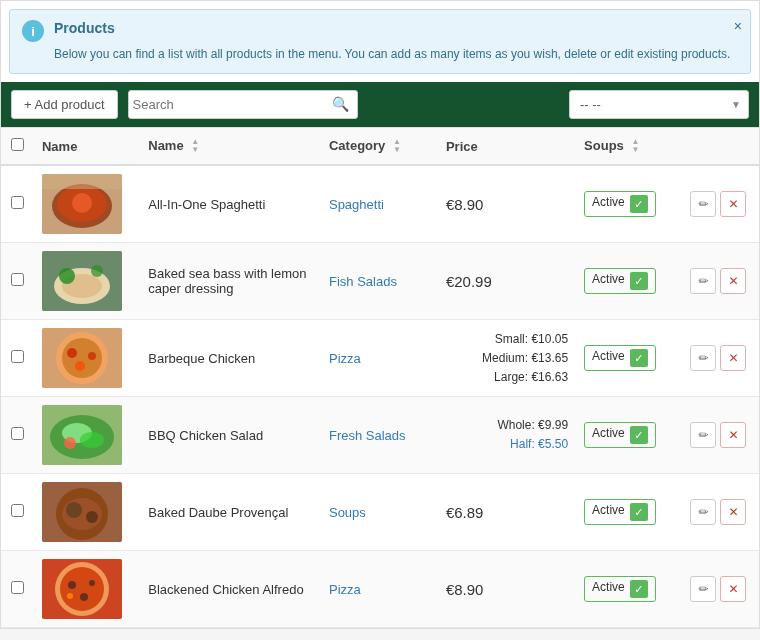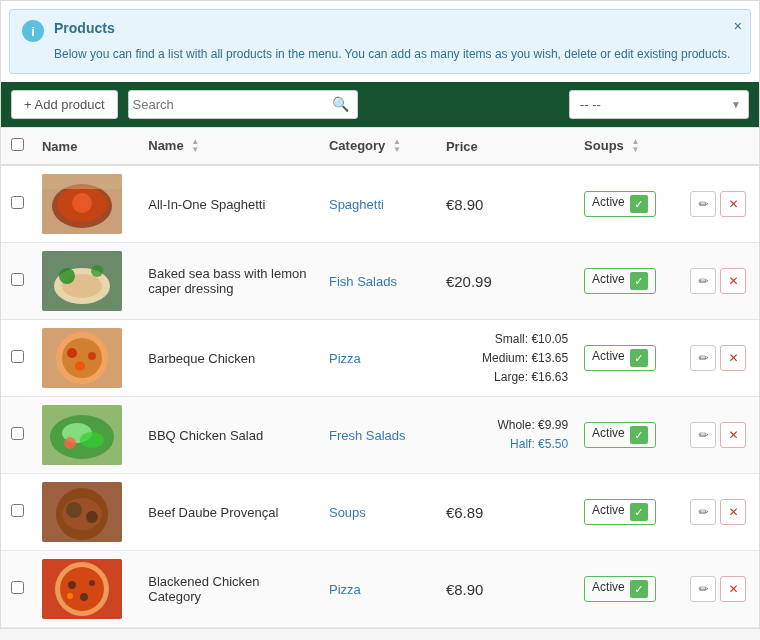--- a/index.html
+++ b/index.html
@@ -442,21 +442,21 @@
           <svg width="80" height="60" xmlns="http://www.w3.org/2000/svg">
                 <rect width="80" height="60" fill="#9a6040"></rect>
                 <circle cx="40" cy="32" r="26" fill="#8b4513" opacity="0.9"></circle>
                 <ellipse cx="40" cy="32" rx="20" ry="16" fill="#a0522d" opacity="0.8"></ellipse>
                 <circle cx="32" cy="28" r="8" fill="#654321" opacity="0.9"></circle>
                 <circle cx="50" cy="35" r="6" fill="#5c3317" opacity="0.9"></circle>
               </svg>
         </div>
       </td>
       <td class="name-col">
-        <span>Beef Daube Provençal</span>
+        <span>Baked Daube Provençal</span>
       </td>
       <td class="cat-col">
         <a href="#" class="cat-link">Soups</a>
       </td>
       <td class="price-col">
         <span class="price-text">€6.89</span>
       </td>
       <td class="status-col">
         <span class="status-badge">
           <span>Active</span>
@@ -481,21 +481,21 @@
                 <circle cx="40" cy="30" r="27" fill="#f4a460" opacity="0.9"></circle>
                 <circle cx="40" cy="30" r="22" fill="#cc3300" opacity="0.8"></circle>
                 <circle cx="30" cy="26" r="4" fill="#222" opacity="0.6"></circle>
                 <circle cx="50" cy="24" r="3" fill="#222" opacity="0.6"></circle>
                 <circle cx="42" cy="38" r="4" fill="#222" opacity="0.6"></circle>
                 <circle cx="28" cy="37" r="3" fill="#ff8c00" opacity="0.8"></circle>
               </svg>
         </div>
       </td>
       <td class="name-col">
-        <span>Blackened Chicken Category</span>
+        <span>Blackened Chicken Alfredo</span>
       </td>
       <td class="cat-col">
         <a href="#" class="cat-link">Pizza</a>
       </td>
       <td class="price-col">
         <span class="price-text">€8.90</span>
       </td>
       <td class="status-col">
         <span class="status-badge">
           <span>Active</span>

